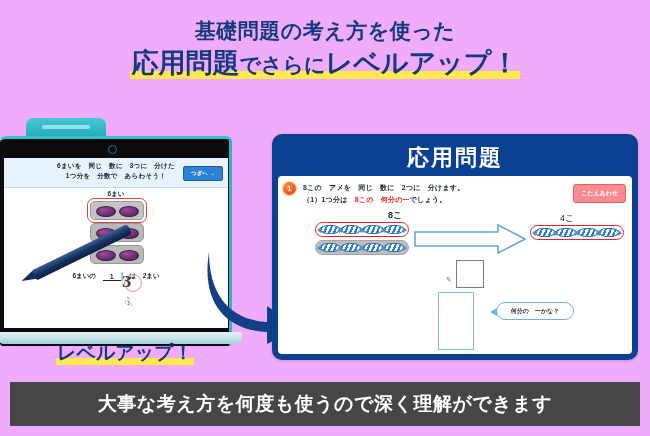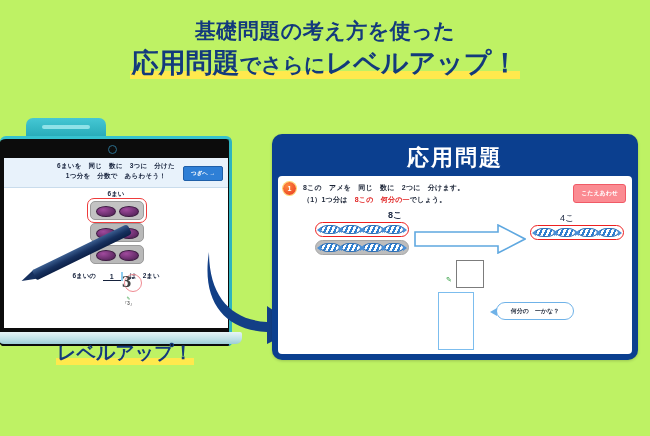--- a/index.html
+++ b/index.html
@@ -2,21 +2,21 @@
 <html><head>
 <meta charset="utf-8">
 <style>
   * { box-sizing: border-box; margin: 0; padding: 0; }
   html, body {
     width: 650px; height: 436px;
     font-family: "Liberation Sans", "DejaVu Sans", sans-serif;
     background: #ffffff;
     overflow: hidden;
   }
-  #root { position: relative; width: 650px; height: 436px; background: #bef264; }
+  #root { position: relative; width: 650px; height: 436px; background: #f0abfc; }
 
   
   .headline { position: absolute; left: 0; top: 18px; width: 650px; text-align: center; }
   .headline-l1 {
     font-size: 21px; font-weight: bold; color: #133a7c;
     letter-spacing: 0.5px; line-height: 1.25;
   }
   .headline-l2 {
     margin-top: 4px; font-size: 27px; font-weight: bold; color: #133a7c;
     letter-spacing: 0px; line-height: 1.15; display: inline-block; position: relative;
@@ -333,14 +333,17 @@
       <div class="bubble">何分の　一かな？</div>
     </div>
   </div>
 
   <div class="levelup">
     <span class="hl-wrap">
       <span class="hl-txt">レベルアップ！</span>
     </span>
   </div>
 
+  <div class="bottom-bar">
+    <span>大事な考え方を何度も使うので深く理解ができます</span>
+  </div>
 
 </div>
 
 </body></html>

